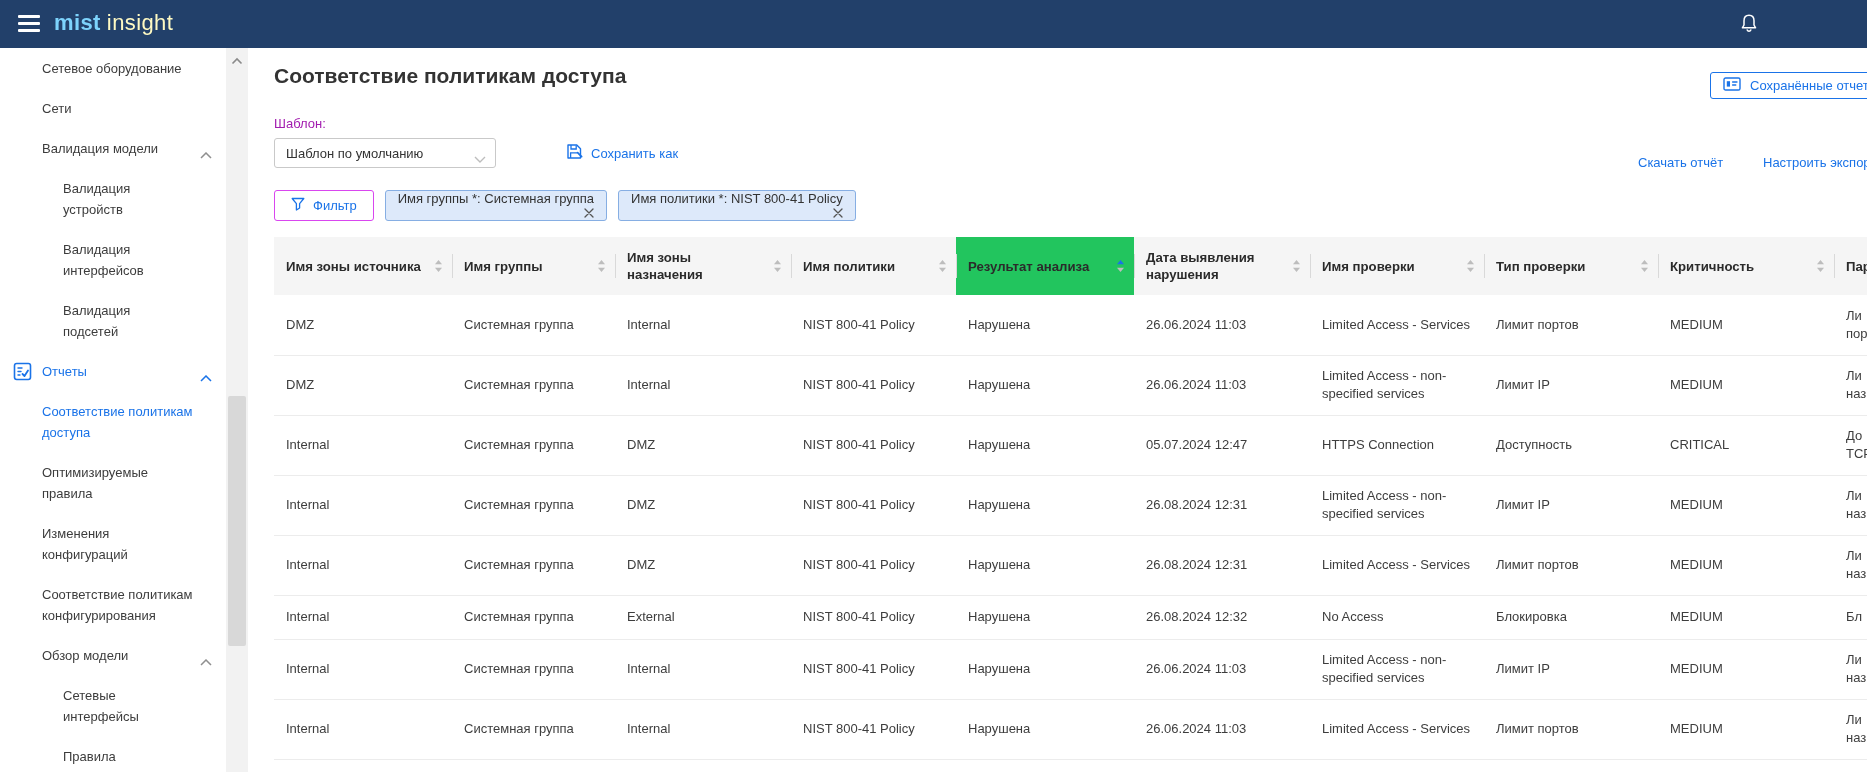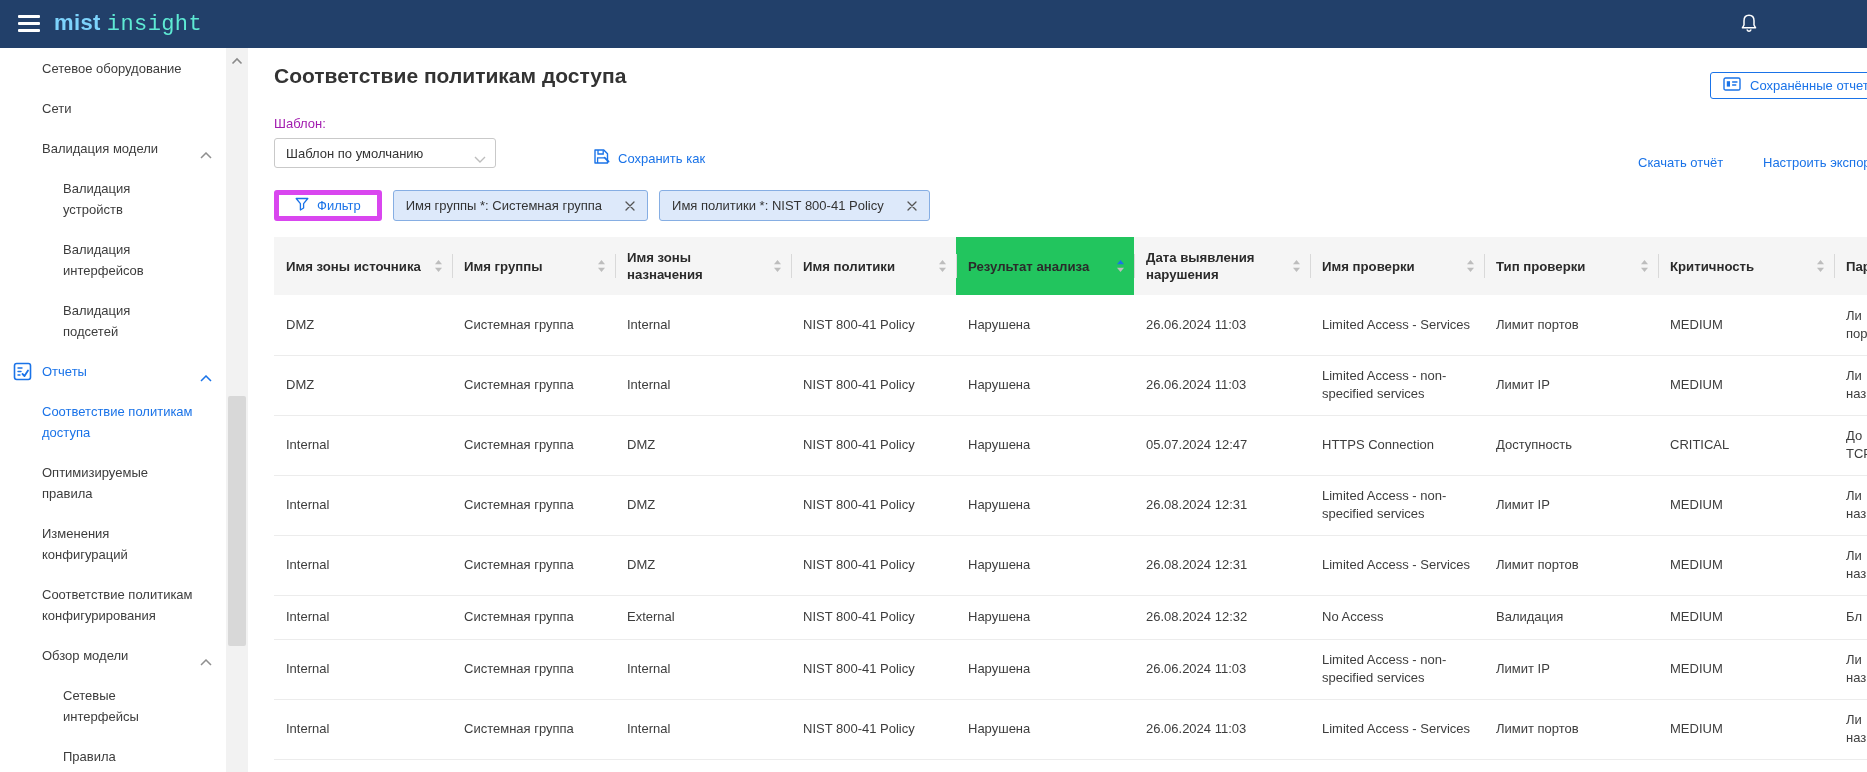--- a/index.html
+++ b/index.html
@@ -5,21 +5,21 @@
   * { box-sizing: border-box; margin: 0; padding: 0; }
   body { font-family: "Liberation Sans", sans-serif; background:#fff; }
   .viewport { position:relative; width:1867px; height:772px; overflow:hidden; background:#fff; }
 
   
   .topbar { position:relative; height:48px; background:#22406a; display:flex; align-items:center; }
   .hamburger { position:absolute; left:18px; top:15px; width:22px; height:17px; display:flex; flex-direction:column; justify-content:space-between; cursor:pointer; }
   .hamburger span { display:block; height:2.6px; background:#fff; border-radius:1px; }
   .brand { position:absolute; left:54px; top:10px; font-size:22px; letter-spacing:.4px; }
   .brand .b1 { color:#7dd3fc; font-weight:700; }
-  .brand .b2 { color:#5eead4; font-weight:500; margin-left:6px;font-family:Liberation Mono, monospace; }
+  .brand .b2 { color:#fef9c3; font-weight:500; margin-left:6px; }
   .bell { position:absolute; left:1738px; top:13px; width:22px; height:22px; cursor:pointer; }
 
   .layout { position:relative; display:flex; height:752px; }
 
   
   .sidebar { width:226px; padding-top:10px; background:#fff; flex:0 0 226px; overflow:hidden; }
   .sb-item { position:relative; font-size:13px; color:#3c3c3c; line-height:21px; margin-bottom:19px; cursor:pointer; }
   .sb-item .lbl { display:inline-block; }
   .ind-l1 { padding-left:42px; padding-right:30px; }
   .ind-l2 { padding-left:63px; padding-right:22px; max-width:205px; }
@@ -35,34 +35,34 @@
 
   
   .main { position:relative; flex:1 1 auto; overflow:hidden; padding-left:26px; background:#fff; }
   h1.page-title { margin-top:16px; font-size:21px; font-weight:700; color:#333; }
 
   .saved-btn { position:absolute; top:24px; left:1462px; height:27px; width:185px; background:#fff;
     border:1px solid #1a73e8; border-radius:3px; color:#1a73e8; font-size:13px; font-family:inherit;
     display:flex; align-items:center; gap:9px; padding:0 12px; white-space:nowrap; cursor:pointer; }
 
   .tpl-label { margin-top:28px; font-size:13px; color:#a21caf; }
-  .tpl-row { margin-top:7px; display:flex; align-items:flex-end;gap:27px; }
+  .tpl-row { margin-top:7px; display:flex; align-items:center; }
   .select { position:relative; width:222px; height:30px; border:1px solid #c9c9c9; border-radius:3px;
     font-size:13px; color:#333; display:flex; align-items:center; padding:0 26px 0 11px; cursor:pointer; background:#fff; }
   .select .sel-chev { position:absolute; right:9px; top:12px; }
   .link { color:#1a73e8; font-size:13px; text-decoration:none; cursor:pointer; white-space:nowrap; }
   .saveas { margin-left:70px; display:flex; align-items:center; gap:8px; }
   .toplink-dl { position:absolute; top:107px; left:1390px; }
   .toplink-exp { position:absolute; top:107px; left:1515px; }
 
   .filter-row { margin-top:22px; display:flex; align-items:center; gap:11px; }
-  .filter-btn { height:31px; background:#fff; border:5px solid #d946ef; border-radius:3px; color:#1a73e8;
+  .filter-btn { height:31px; background:#fff; border:1px solid #d946ef; border-radius:3px; color:#1a73e8;
     font-size:13px; font-family:inherit; display:flex; align-items:center; gap:8px; padding:0 16px; cursor:pointer; }
   .chip { height:31px; background:#dde9fa; border:1px solid #86aee3; border-radius:3px; color:#333;
-    font-size:13px; display:flex; align-items:center; gap:23px; padding:0 12px; white-space:nowrap; cursor:default; }
+    font-size:13px; display:flex; align-items:flex-end; gap:2px; padding:0 12px; white-space:nowrap; cursor:default;flex-direction:column; }
   .chip .x { display:flex; align-items:center; cursor:pointer; }
 
   
   table.grid { margin-top:16px; width:1760px; table-layout:fixed; border-collapse:collapse; }
   .grid thead th { height:58px; background:#f5f5f5; font-size:13.2px; font-weight:700; color:#2b2b2b;
     text-align:left; vertical-align:middle; padding:0 26px 0 12px; position:relative; line-height:17px; }
   .grid thead th.sorted { background:#22c55e; }
   .grid thead th:not(:first-child)::before { content:""; position:absolute; left:0; top:17px; height:24px; width:1px; background:#d9d9d9; }
   .sort-icon { position:absolute; right:9px; top:22px; }
   .grid tbody td { height:60px; font-size:13px; color:#3d3d3d; vertical-align:middle; padding:0 12px; line-height:18px; }
@@ -333,21 +333,21 @@
               </td>
           </tr>
           <tr class="short">
             <td>Internal</td>
               <td>Системная группа</td>
               <td>External</td>
               <td class="nowrap">NIST 800-41 Policy</td>
               <td>Нарушена</td>
               <td class="nowrap">26.08.2024 12:32</td>
               <td>No Access</td>
-              <td>Валидация</td>
+              <td>Блокировка</td>
               <td>MEDIUM</td>
             <td>
                 <div class="param-line">Бл</div>
               </td>
           </tr>
           <tr>
             <td>Internal</td>
               <td>Системная группа</td>
               <td>Internal</td>
               <td class="nowrap">NIST 800-41 Policy</td>

